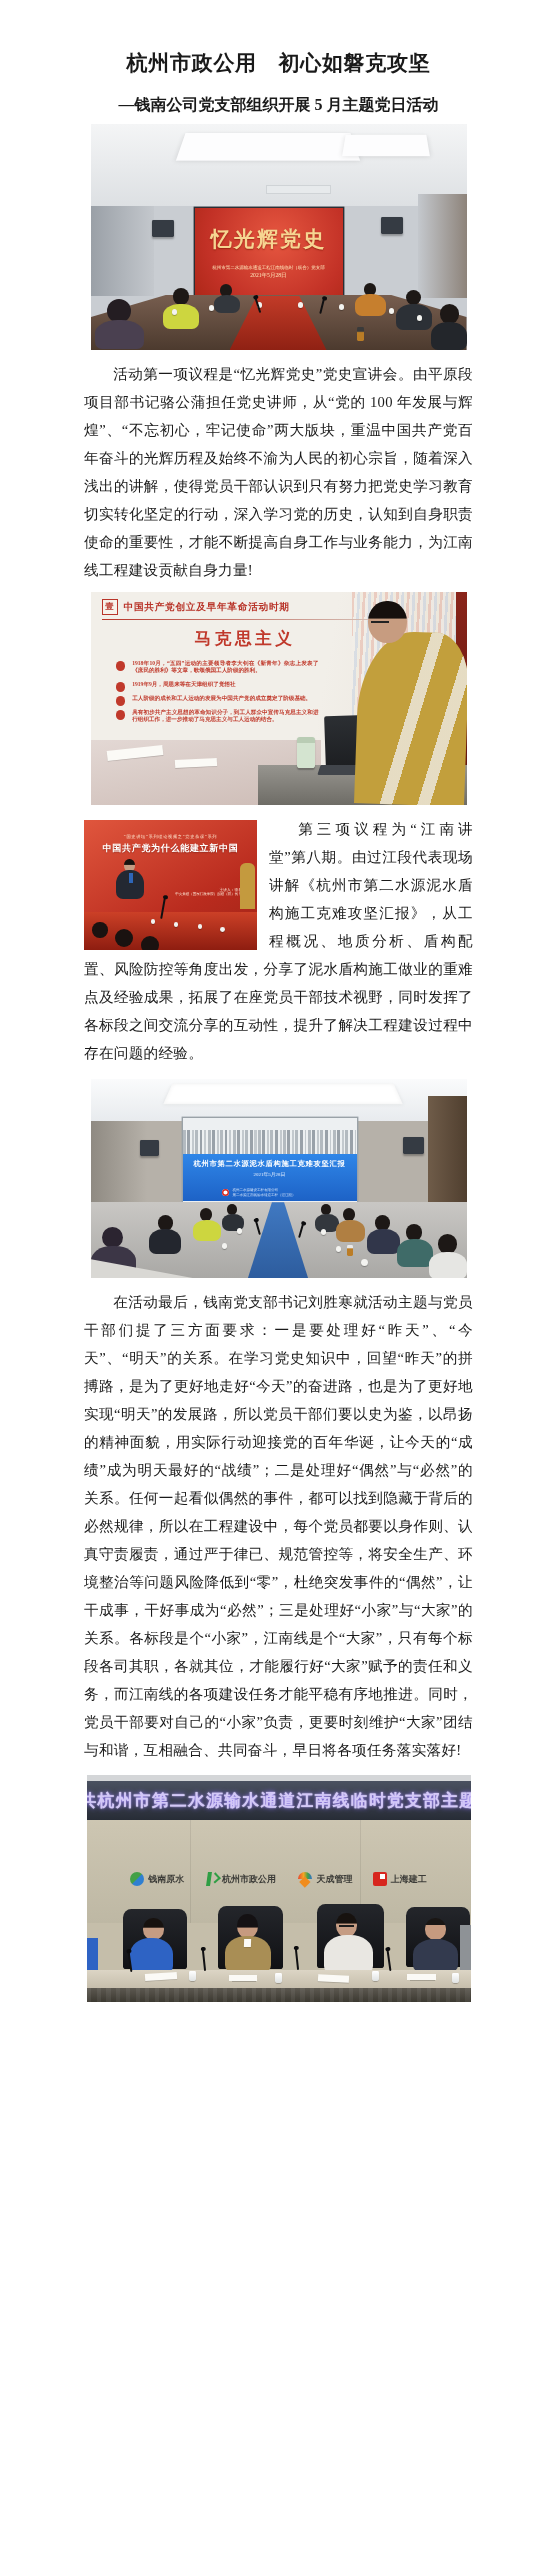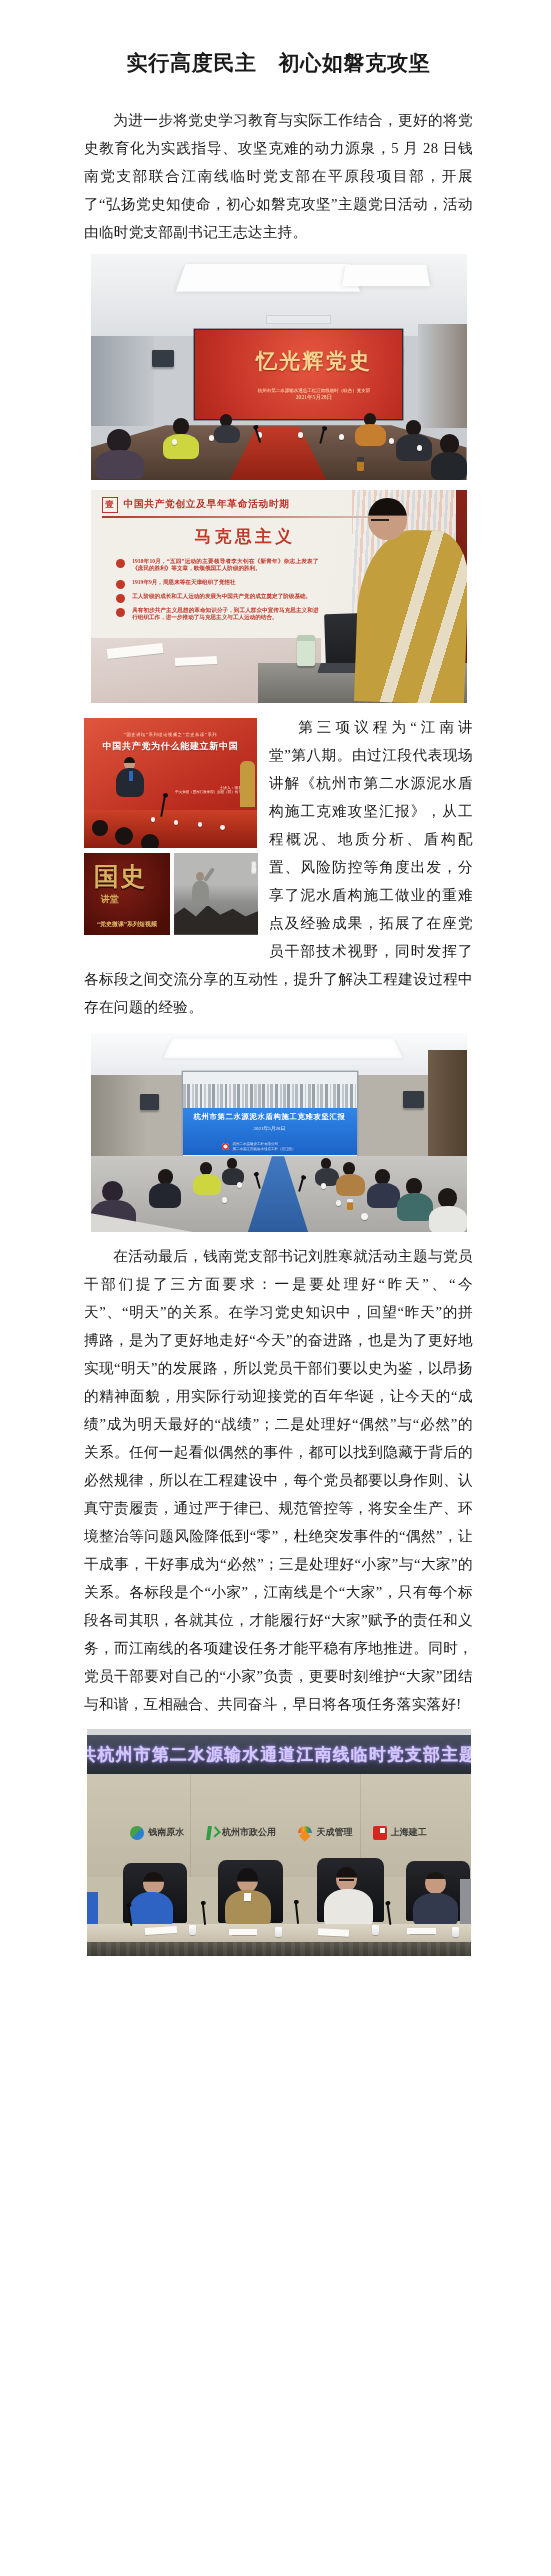--- a/index.html
+++ b/index.html
@@ -23,21 +23,21 @@
   .paper{position:absolute;background:#fbfaf6;box-shadow:0 0.7px 0.7px rgba(0,0,0,.2);}
   .spk{position:absolute;width:22px;height:16.7px;background:#353b43;border-radius:1.4px;box-shadow:0 1.4px 2.1px rgba(0,0,0,.3);}
   
   .ph1{width:376px;height:226px;background:#c9cdd2;}
   .ph1-ceiling{position:absolute;top:0;left:0;right:0;height:82px;background:linear-gradient(#f4f5f6,#dde0e3);}
   .ph1-cpanel{position:absolute;top:4.2px;left:90px;width:174px;height:36px;background:#fdfdfe;box-shadow:0 1.4px 5.6px rgba(0,0,0,.12);transform:perspective(209px) rotateX(40deg);}
   .ph1-cpanel.b{left:253px;width:84px;top:7px;height:28px;}
   .ph1-vent{position:absolute;top:61px;left:175px;width:63px;height:7px;background:#e7eaec;border:0.7px solid #cfd3d6;}
   .ph1-wallL{position:absolute;top:82px;left:0;width:63px;height:90px;background:linear-gradient(90deg,#9aa0a7,#c4c8cd);}
   .ph1-wallR{position:absolute;top:70px;right:0;width:49px;height:104px;background:linear-gradient(270deg,#8d837a,#c4c8cd);}
-  .ph1-screen{position:absolute;left:104px;top:76px;width:175px;height:89px;background:radial-gradient(circle at 55% 35%,#e65740,#c23126 70%,#ad2718);box-shadow:0 0 0 1.4px #2b2f35;padding-left:32px;}
+  .ph1-screen{position:absolute;left:104px;top:84px;width:148px;height:89px;background:radial-gradient(circle at 55% 35%,#e65740,#c23126 70%,#ad2718);box-shadow:0 0 0 1.4px #2b2f35;}
   .ph1-st{margin-top:16.7px;text-align:center;font-size:21px;font-weight:bold;color:#f6d592;letter-spacing:2.1px;text-shadow:0 0.7px 1.4px rgba(120,20,0,.6);}
   .ph1-sc{margin-top:12.5px;text-align:center;font-size:4.5px;color:#ffe9bd;}
   .ph1-sd{margin-top:1.4px;text-align:center;font-size:5.6px;color:#ffe9bd;}
   .ph1-table{position:absolute;left:0;right:0;bottom:0;height:60px;background:linear-gradient(#7b6152,#4c3a2e);clip-path:polygon(0 100%,0 45%,20% 8%,80% 8%,100% 45%,100% 100%);}
   .ph1-runner{position:absolute;bottom:0;left:139px;width:97px;height:54px;background:linear-gradient(#c23b28,#8f2113);clip-path:polygon(28% 0,72% 0,100% 100%,0 100%);}
   
   .ph2{width:376px;height:213px;background:linear-gradient(100deg,#f2efe9 60%,#e9e2da);}
   .ph2-secbox{position:absolute;left:11px;top:7px;width:14px;height:14px;border:1.4px solid #b9352a;color:#b9352a;font-size:8.4px;line-height:14px;text-align:center;font-weight:bold;background:#f7f3ec;}
   .ph2-header{position:absolute;left:33px;top:8.4px;font-size:9.7px;font-weight:bold;color:#b9352a;letter-spacing:0.7px;}
   .ph2-rule{position:absolute;left:11px;top:26.4px;width:306px;height:1.4px;background:linear-gradient(90deg,#b9352a,#d8d2c8);}
@@ -117,23 +117,23 @@
   .lg4::after{content:"";position:absolute;right:1.4px;top:1.4px;width:5.6px;height:5.6px;background:#fff;}
   .ph5-table{position:absolute;left:0;right:0;top:195px;height:18px;background:linear-gradient(#dcd5c5,#c6beac);}
   .ph5-front{position:absolute;left:0;right:0;bottom:0;height:14px;background:linear-gradient(#5c5850,#3c3931),repeating-linear-gradient(90deg,rgba(255,255,255,.06) 0 4.2px,transparent 4.2px 9.7px);background-blend-mode:screen;}
   .clr{clear:both;}
 </style>
 </head>
 <body>
 
 <div class="doc">
 
-  <h1 class="title">实行高度民主　初心如磐克攻坚</h1>
-
-  <p class="para first">为进一步将党史学习教育与实际工作结合，更好的将党史教育化为实践指导、攻坚克难的动力源泉，5 月 28 日钱南党支部联合江南线临时党支部在平原段项目部，开展了“弘扬党史知使命，初心如磐克攻坚”主题党日活动，活动由临时党支部副书记王志达主持。</p>
+  <h1 class="title">杭州市政公用　初心如磐克攻坚</h1>
+  <h2 class="subtitle">—钱南公司党支部组织开展 5 月主题党日活动</h2>
+
 
   <div class="photo ph1">
     <div class="ph1-ceiling"></div>
     <div class="ph1-cpanel"></div>
     <div class="ph1-cpanel b"></div>
     <div class="ph1-vent"></div>
     <div class="ph1-wallL"></div>
     <div class="ph1-wallR"></div>
     <div class="spk" style="left:61px;top:96px;"></div>
     <div class="spk" style="right:64px;top:93px;"></div>
@@ -161,20 +161,21 @@
     <div class="cup" style="left:166px;top:178px;"></div>
     <div class="cup" style="left:207px;top:178px;"></div>
     <div class="cup" style="left:248px;top:180px;"></div>
     <div class="cup" style="left:298px;top:184px;"></div>
     <div class="cup" style="left:326px;top:191px;"></div>
     <div style="position:absolute;left:266px;top:203px;width:7.7px;height:14px;background:linear-gradient(#3a3a3a 30%,#b97c26 40%);border-radius:1.4px;"></div>
     <div class="mic" style="left:166px;top:174px;height:15.3px;transform:rotate(-18deg);"></div>
     <div class="mic" style="left:230px;top:175px;height:15.3px;transform:rotate(14deg);"></div>
   </div>
 
+  <p class="para">活动第一项议程是“忆光辉党史”党史宣讲会。由平原段项目部书记骆公蒲担任党史讲师，从“党的 100 年发展与辉煌”、“不忘初心，牢记使命”两大版块，重温中国共产党百年奋斗的光辉历程及始终不渝为人民的初心宗旨，随着深入浅出的讲解，使得党员干部认识到只有努力把党史学习教育切实转化坚定的行动，深入学习党的历史，认知到自身职责使命的重要性，才能不断提高自身工作与业务能力，为江南线工程建设贡献自身力量!</p>
 
   <div class="photo ph2">
     <div class="ph2-moire"></div>
     <div class="ph2-edge"></div>
     <div class="ph2-secbox">壹</div>
     <div class="ph2-header">中国共产党创立及早年革命活动时期</div>
     <div class="ph2-rule"></div>
     <div class="ph2-title">马克思主义</div>
     <div class="ph2-bullets">
       <div class="ph2-item">1918年10月，“五四”运动的主要领导者李大钊在《新青年》杂志上发表了《庶民的胜利》等文章，歌颂俄国工人阶级的胜利。</div>
@@ -209,36 +210,20 @@
         <div class="ph3-table"></div>
         <div class="cup" style="left:67px;top:99px;width:4.2px;height:4.2px;"></div>
         <div class="cup" style="left:90px;top:102px;width:4.2px;height:4.2px;"></div>
         <div class="cup" style="left:114px;top:104px;width:4.2px;height:4.2px;"></div>
         <div class="cup" style="left:136px;top:107px;width:4.9px;height:4.9px;"></div>
         <div class="mic" style="left:78px;top:78px;height:21px;transform:rotate(10deg);"></div>
         <div class="hhead" style="left:8.4px;top:102px;width:15.3px;height:15.3px;background:#1a1210;"></div>
         <div class="hhead" style="left:31px;top:109px;width:18px;height:18px;background:#1a1210;"></div>
         <div class="hhead" style="left:57px;top:116px;width:18px;height:18px;background:#1a1210;"></div>
         <div style="position:absolute;left:156px;top:43px;width:15.3px;height:46px;background:#c49a3e;border-radius:5.6px 5.6px 0 0;"></div>
-      </div>
-      <div class="thumb-row">
-
-        <div class="photo ph3a">
-          <div class="ph3a-big">国史</div>
-          <div class="ph3a-small">讲堂</div>
-          <div class="ph3a-cap">“党史微课”系列短视频</div>
-        </div>
-
-        <div class="photo ph3b">
-          <div class="ph3b-crowd"></div>
-          <div class="ph3b-body"></div>
-          <div class="ph3b-headf"></div>
-          <div class="ph3b-arm"></div>
-          <div class="ph3b-vcap">中国共产党为什么能建立新中国</div>
-        </div>
       </div>
     </div>
     <p class="para" style="margin-top:0;">第三项议程为“江南讲堂”第八期。由过江段代表现场讲解《杭州市第二水源泥水盾构施工克难攻坚汇报》，从工程概况、地质分析、盾构配置、风险防控等角度出发，分享了泥水盾构施工做业的重难点及经验成果，拓展了在座党员干部技术视野，同时发挥了各标段之间交流分享的互动性，提升了解决工程建设过程中存在问题的经验。</p>
     <div class="clr"></div>
   </div>
 
   <div class="photo ph4">
     <div class="ph4-ceiling"></div>
     <div class="ph4-cpanel"></div>
     <div class="ph4-wallL"></div>

